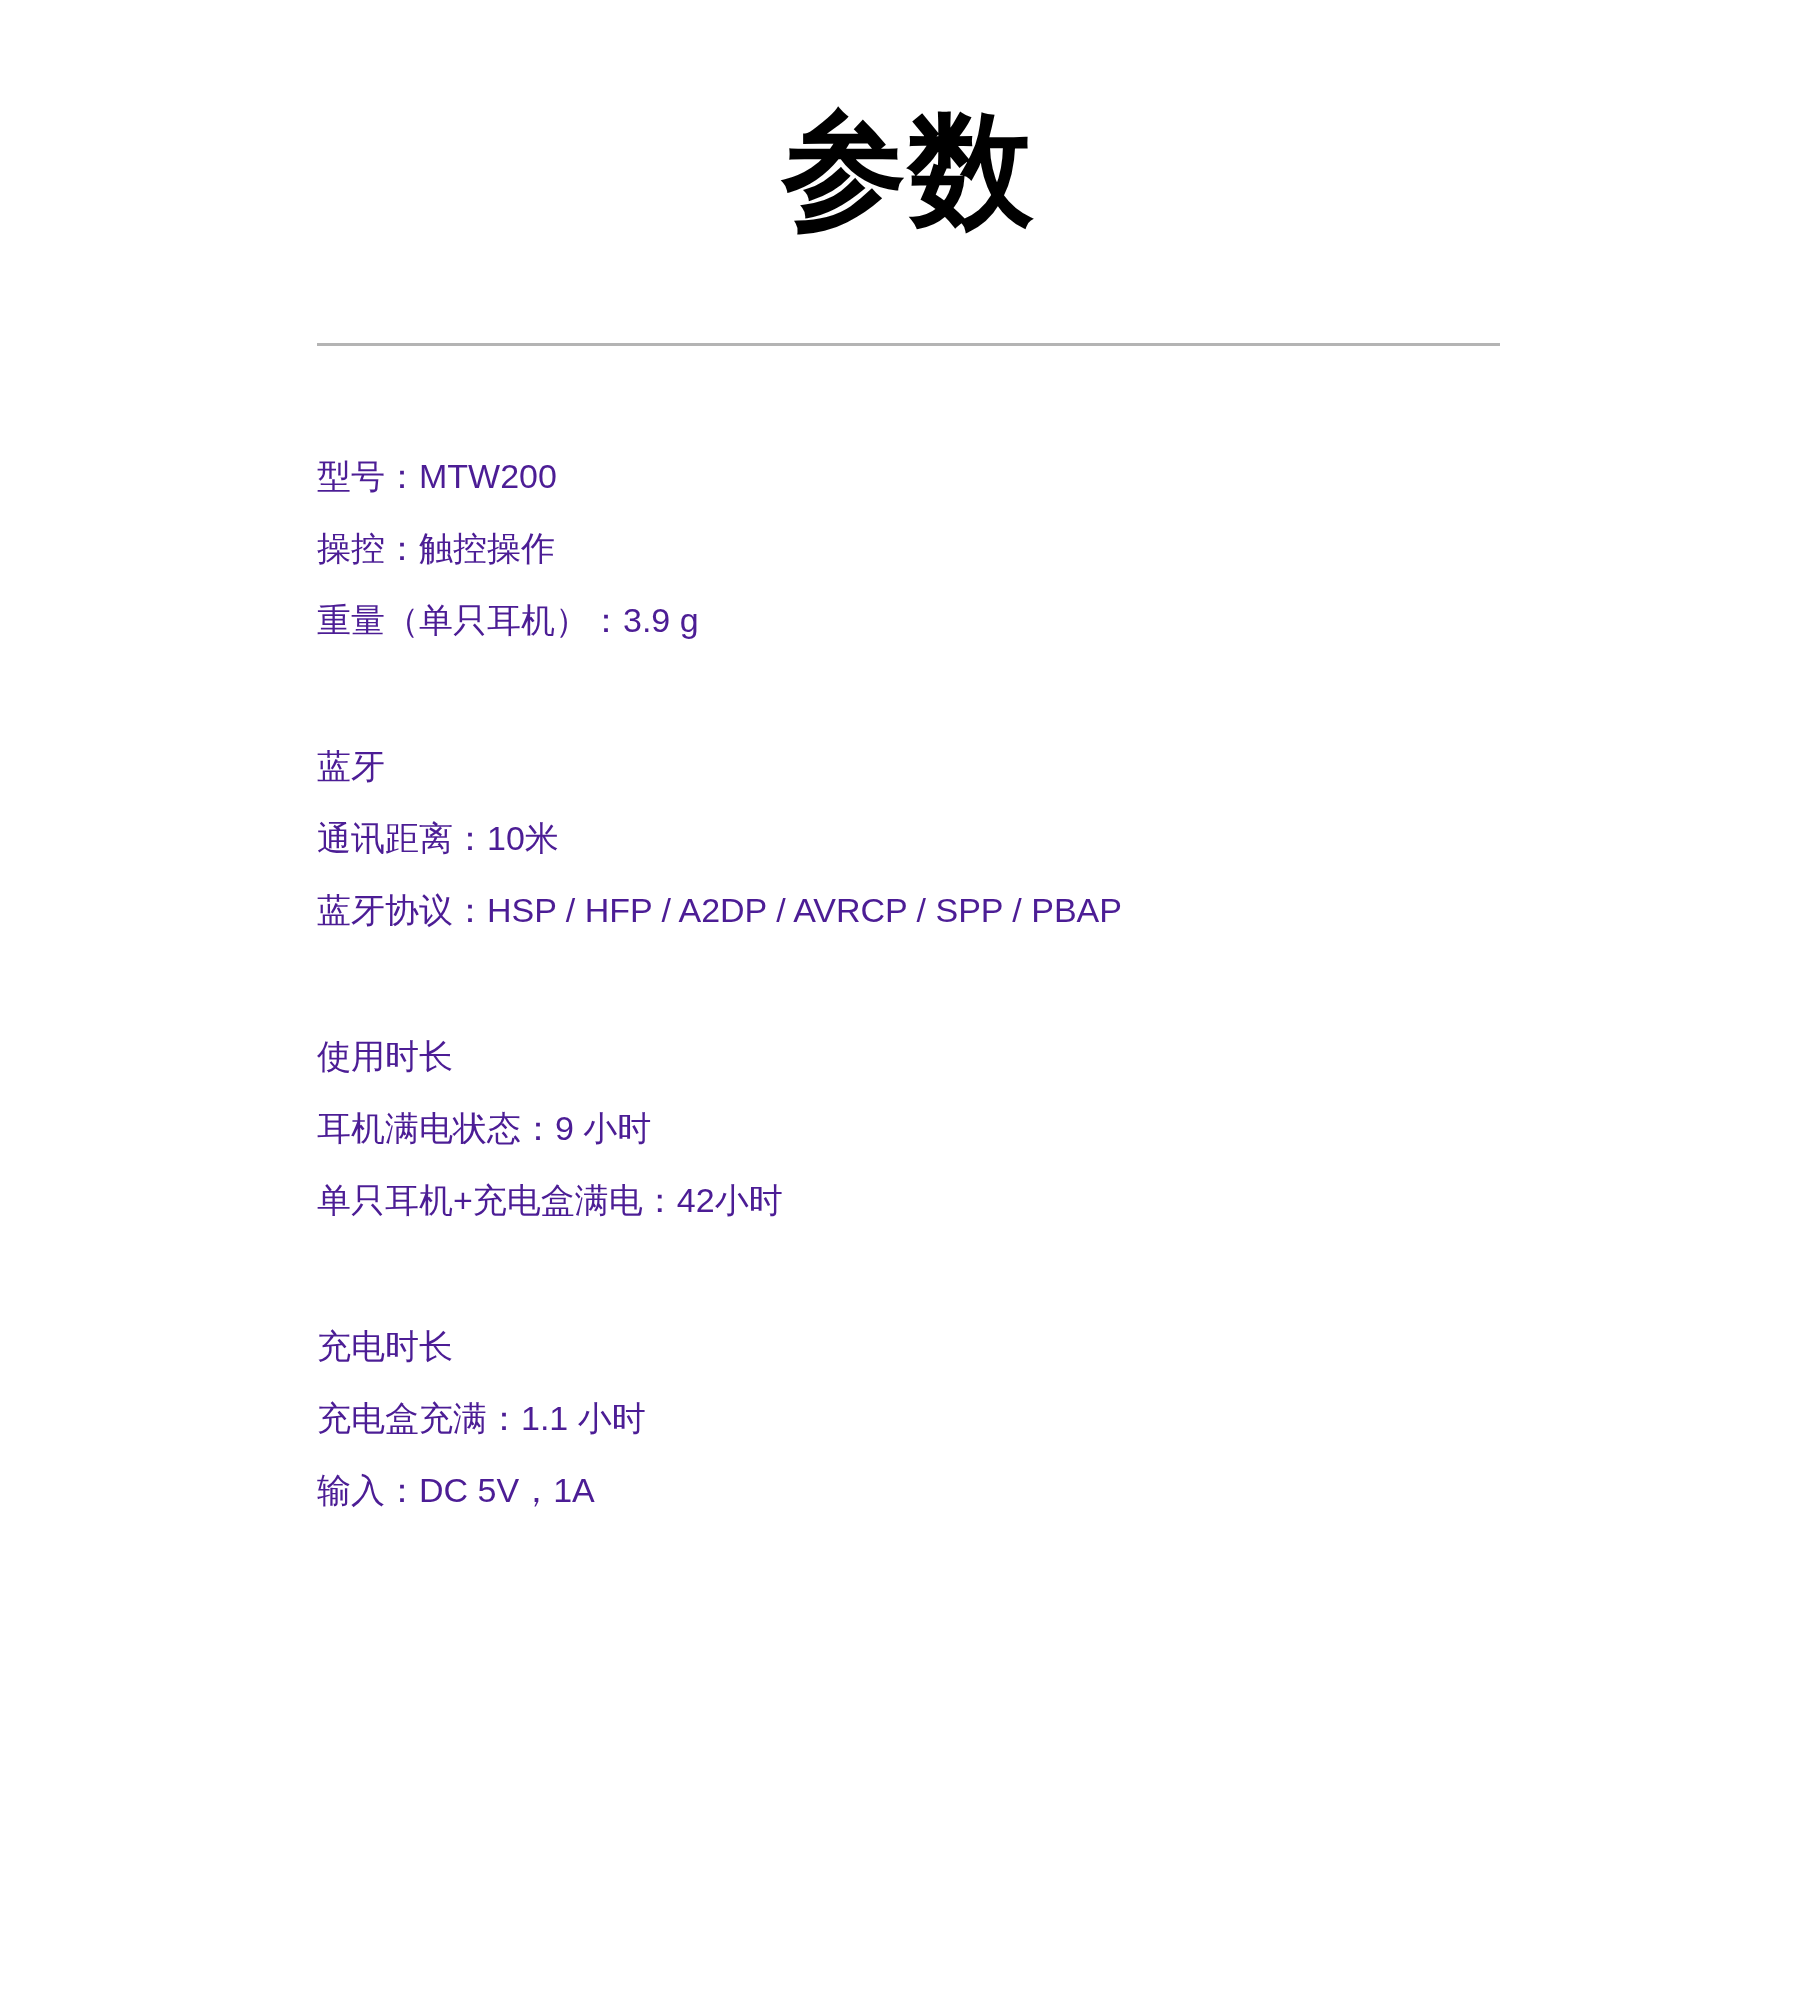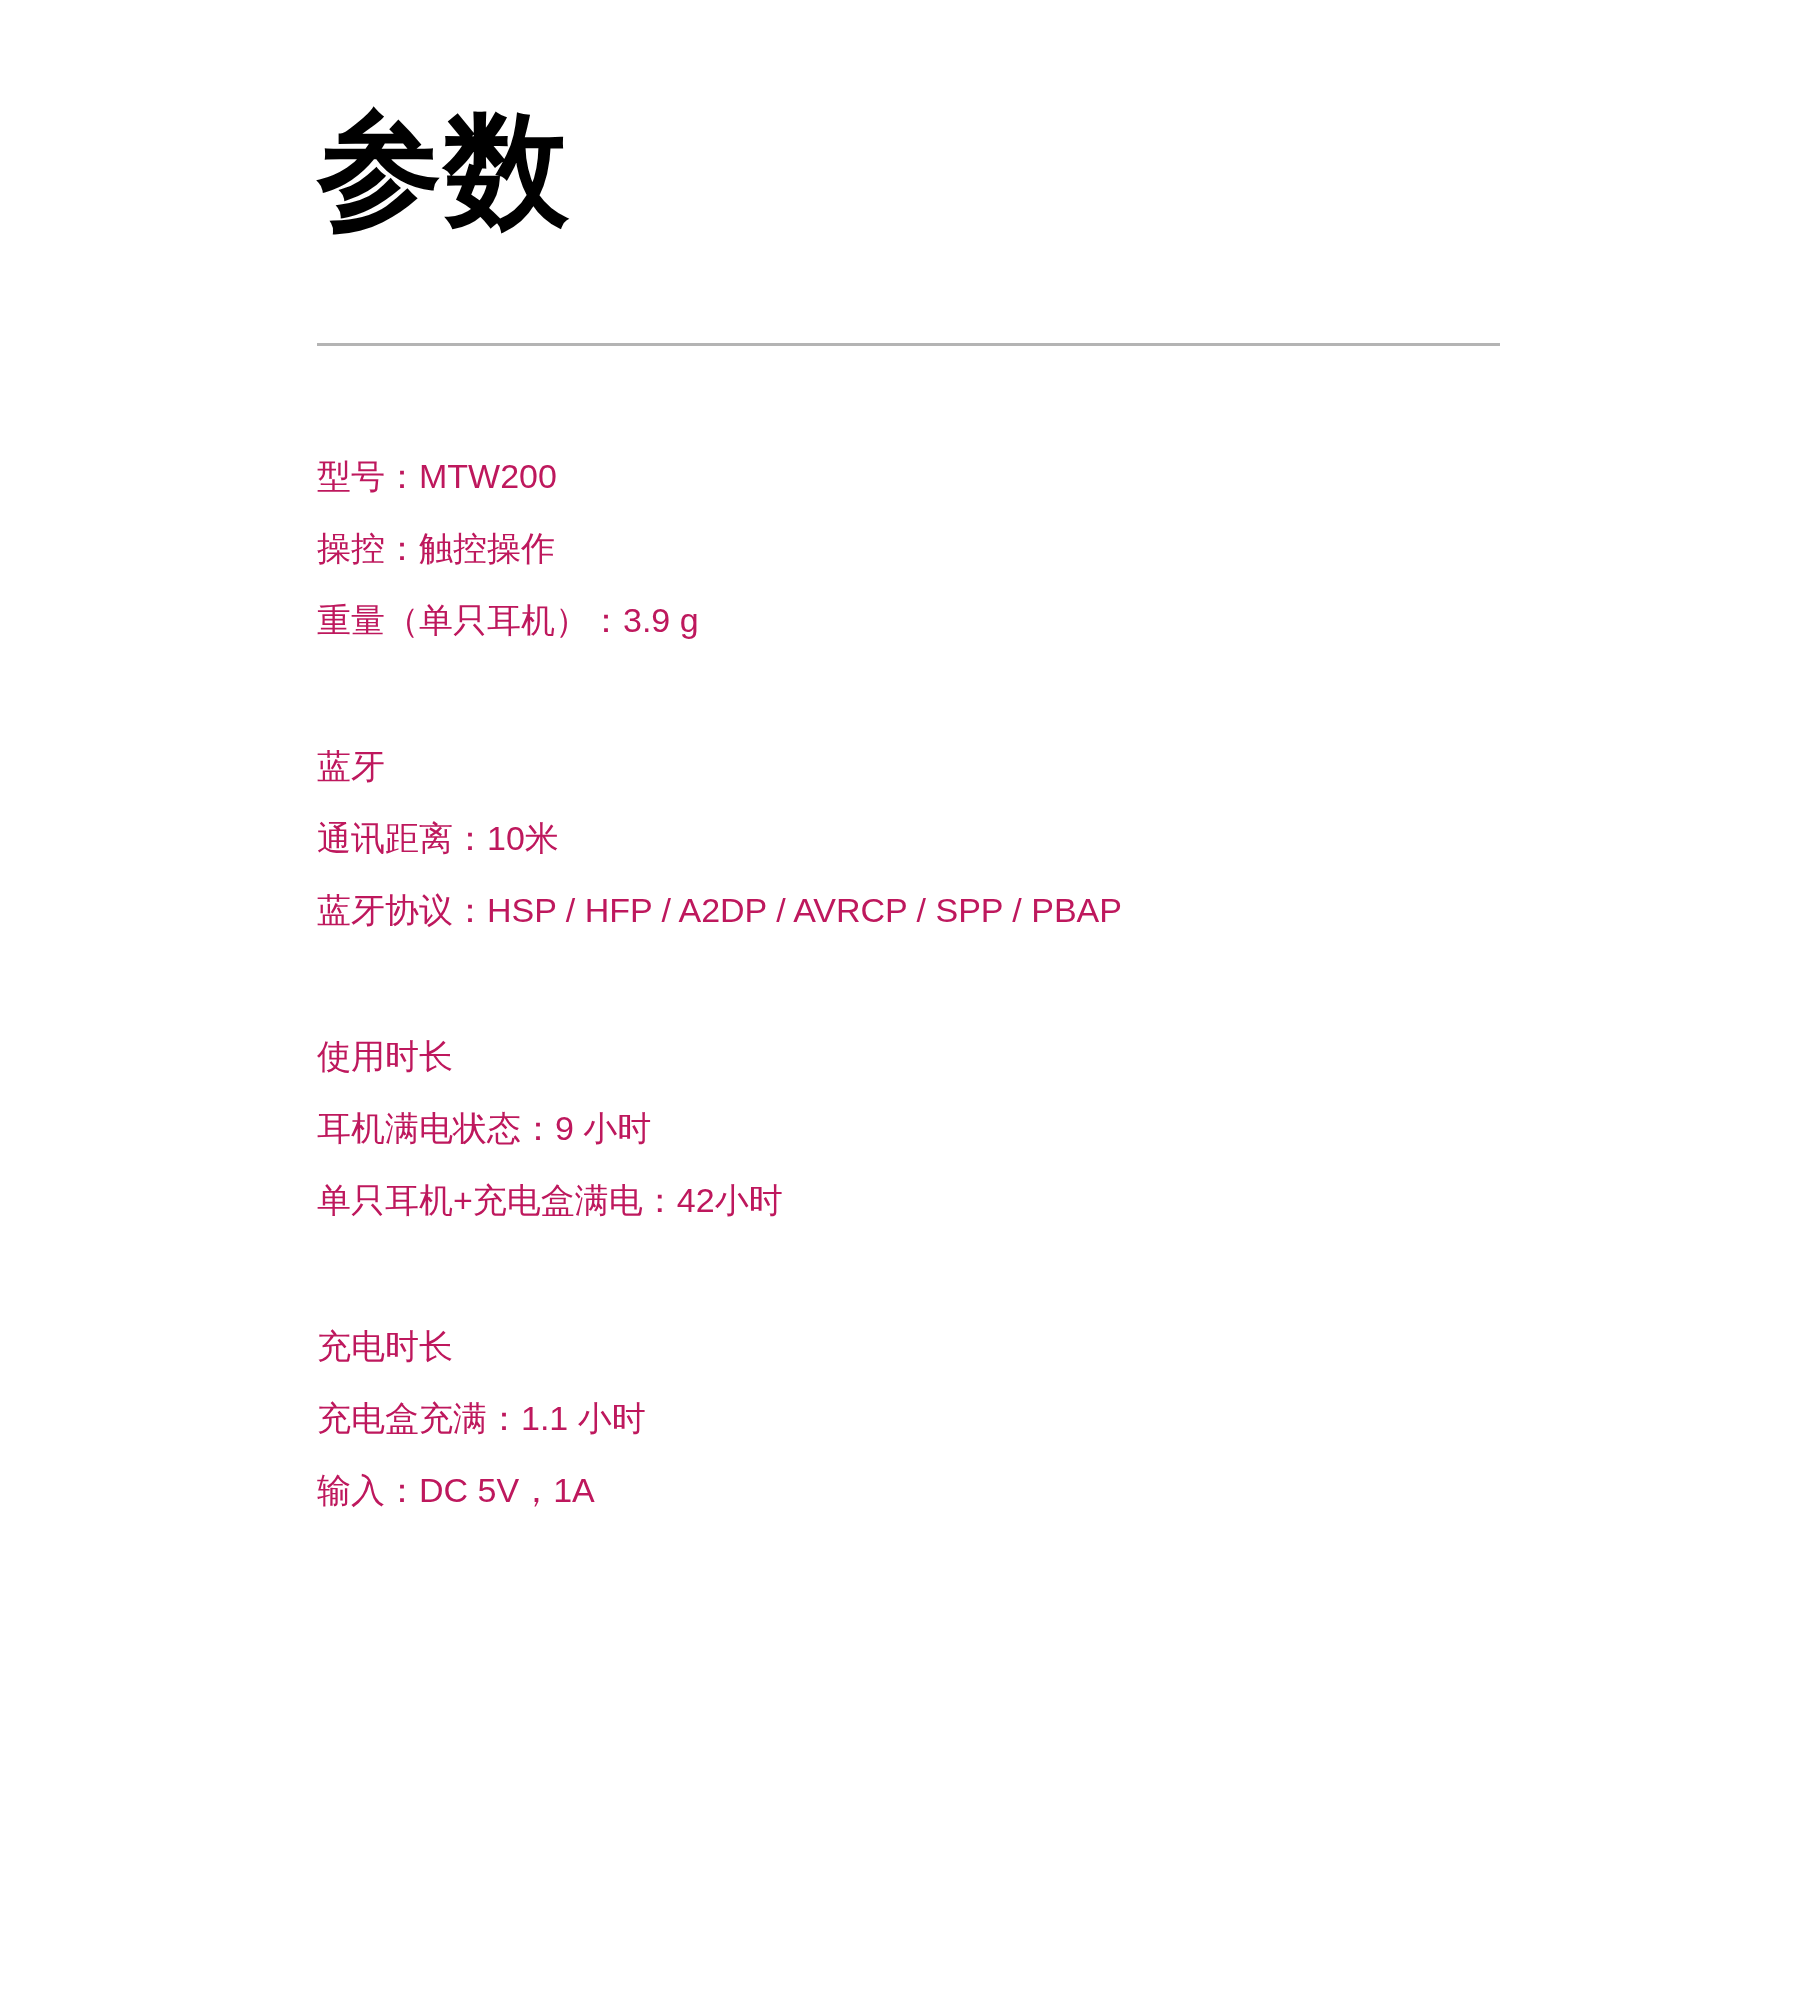--- a/index.html
+++ b/index.html
@@ -18,39 +18,40 @@
     margin: 0 auto;
   }
   .title {
     margin: 0;
     padding-top: 95px;
     font-size: 125px;
     line-height: 150px;
     font-weight: bold;
     color: #000000;
     letter-spacing: 1.9px;
+    text-align: center;
   }
   .divider {
     margin-top: 98px;
     height: 2.8px;
     background: #b4b4b4;
     border: none;
   }
   .section {
     margin-top: 74px;
   }
   .section.first {
     margin-top: 94px;
   }
   .row {
     margin: 0;
     font-size: 34px;
     line-height: 72px;
     font-weight: normal;
-    color: #be185d;
+    color: #4c1d95;
     white-space: pre;
   }
   .heading {
     font-weight: normal;
   }
 </style>
 </head>
 <body>
 
 <div class="content">

